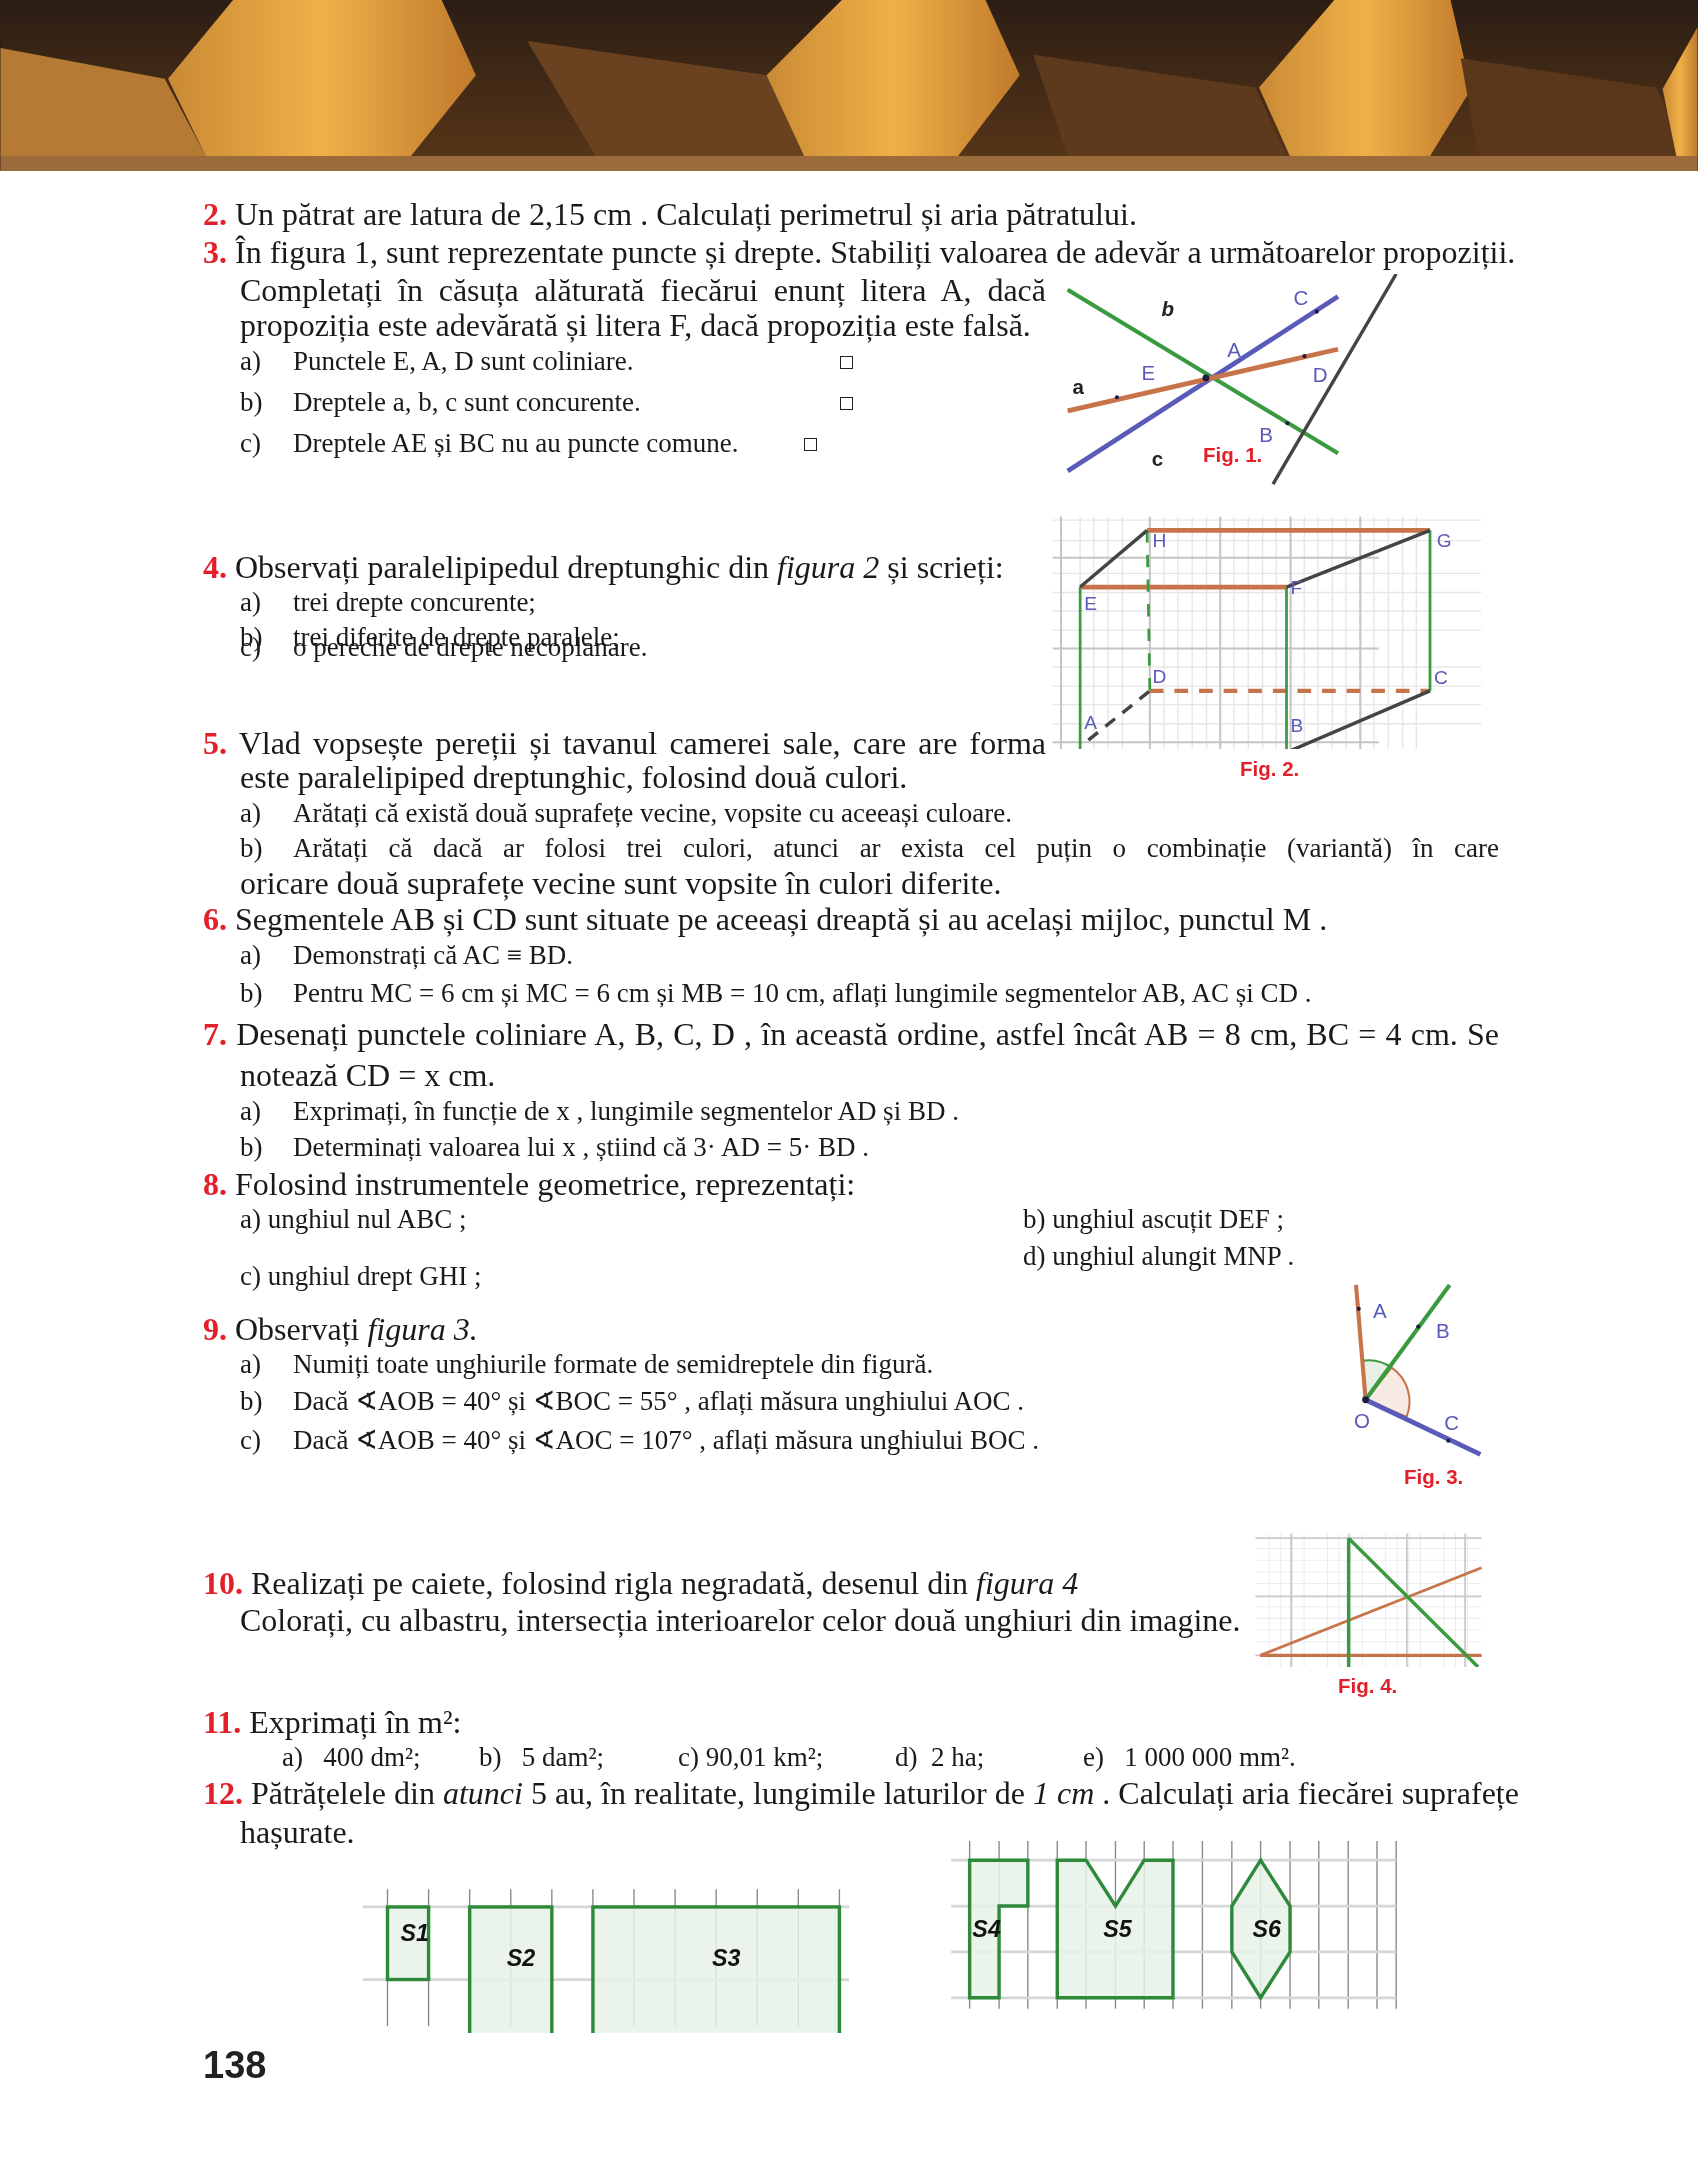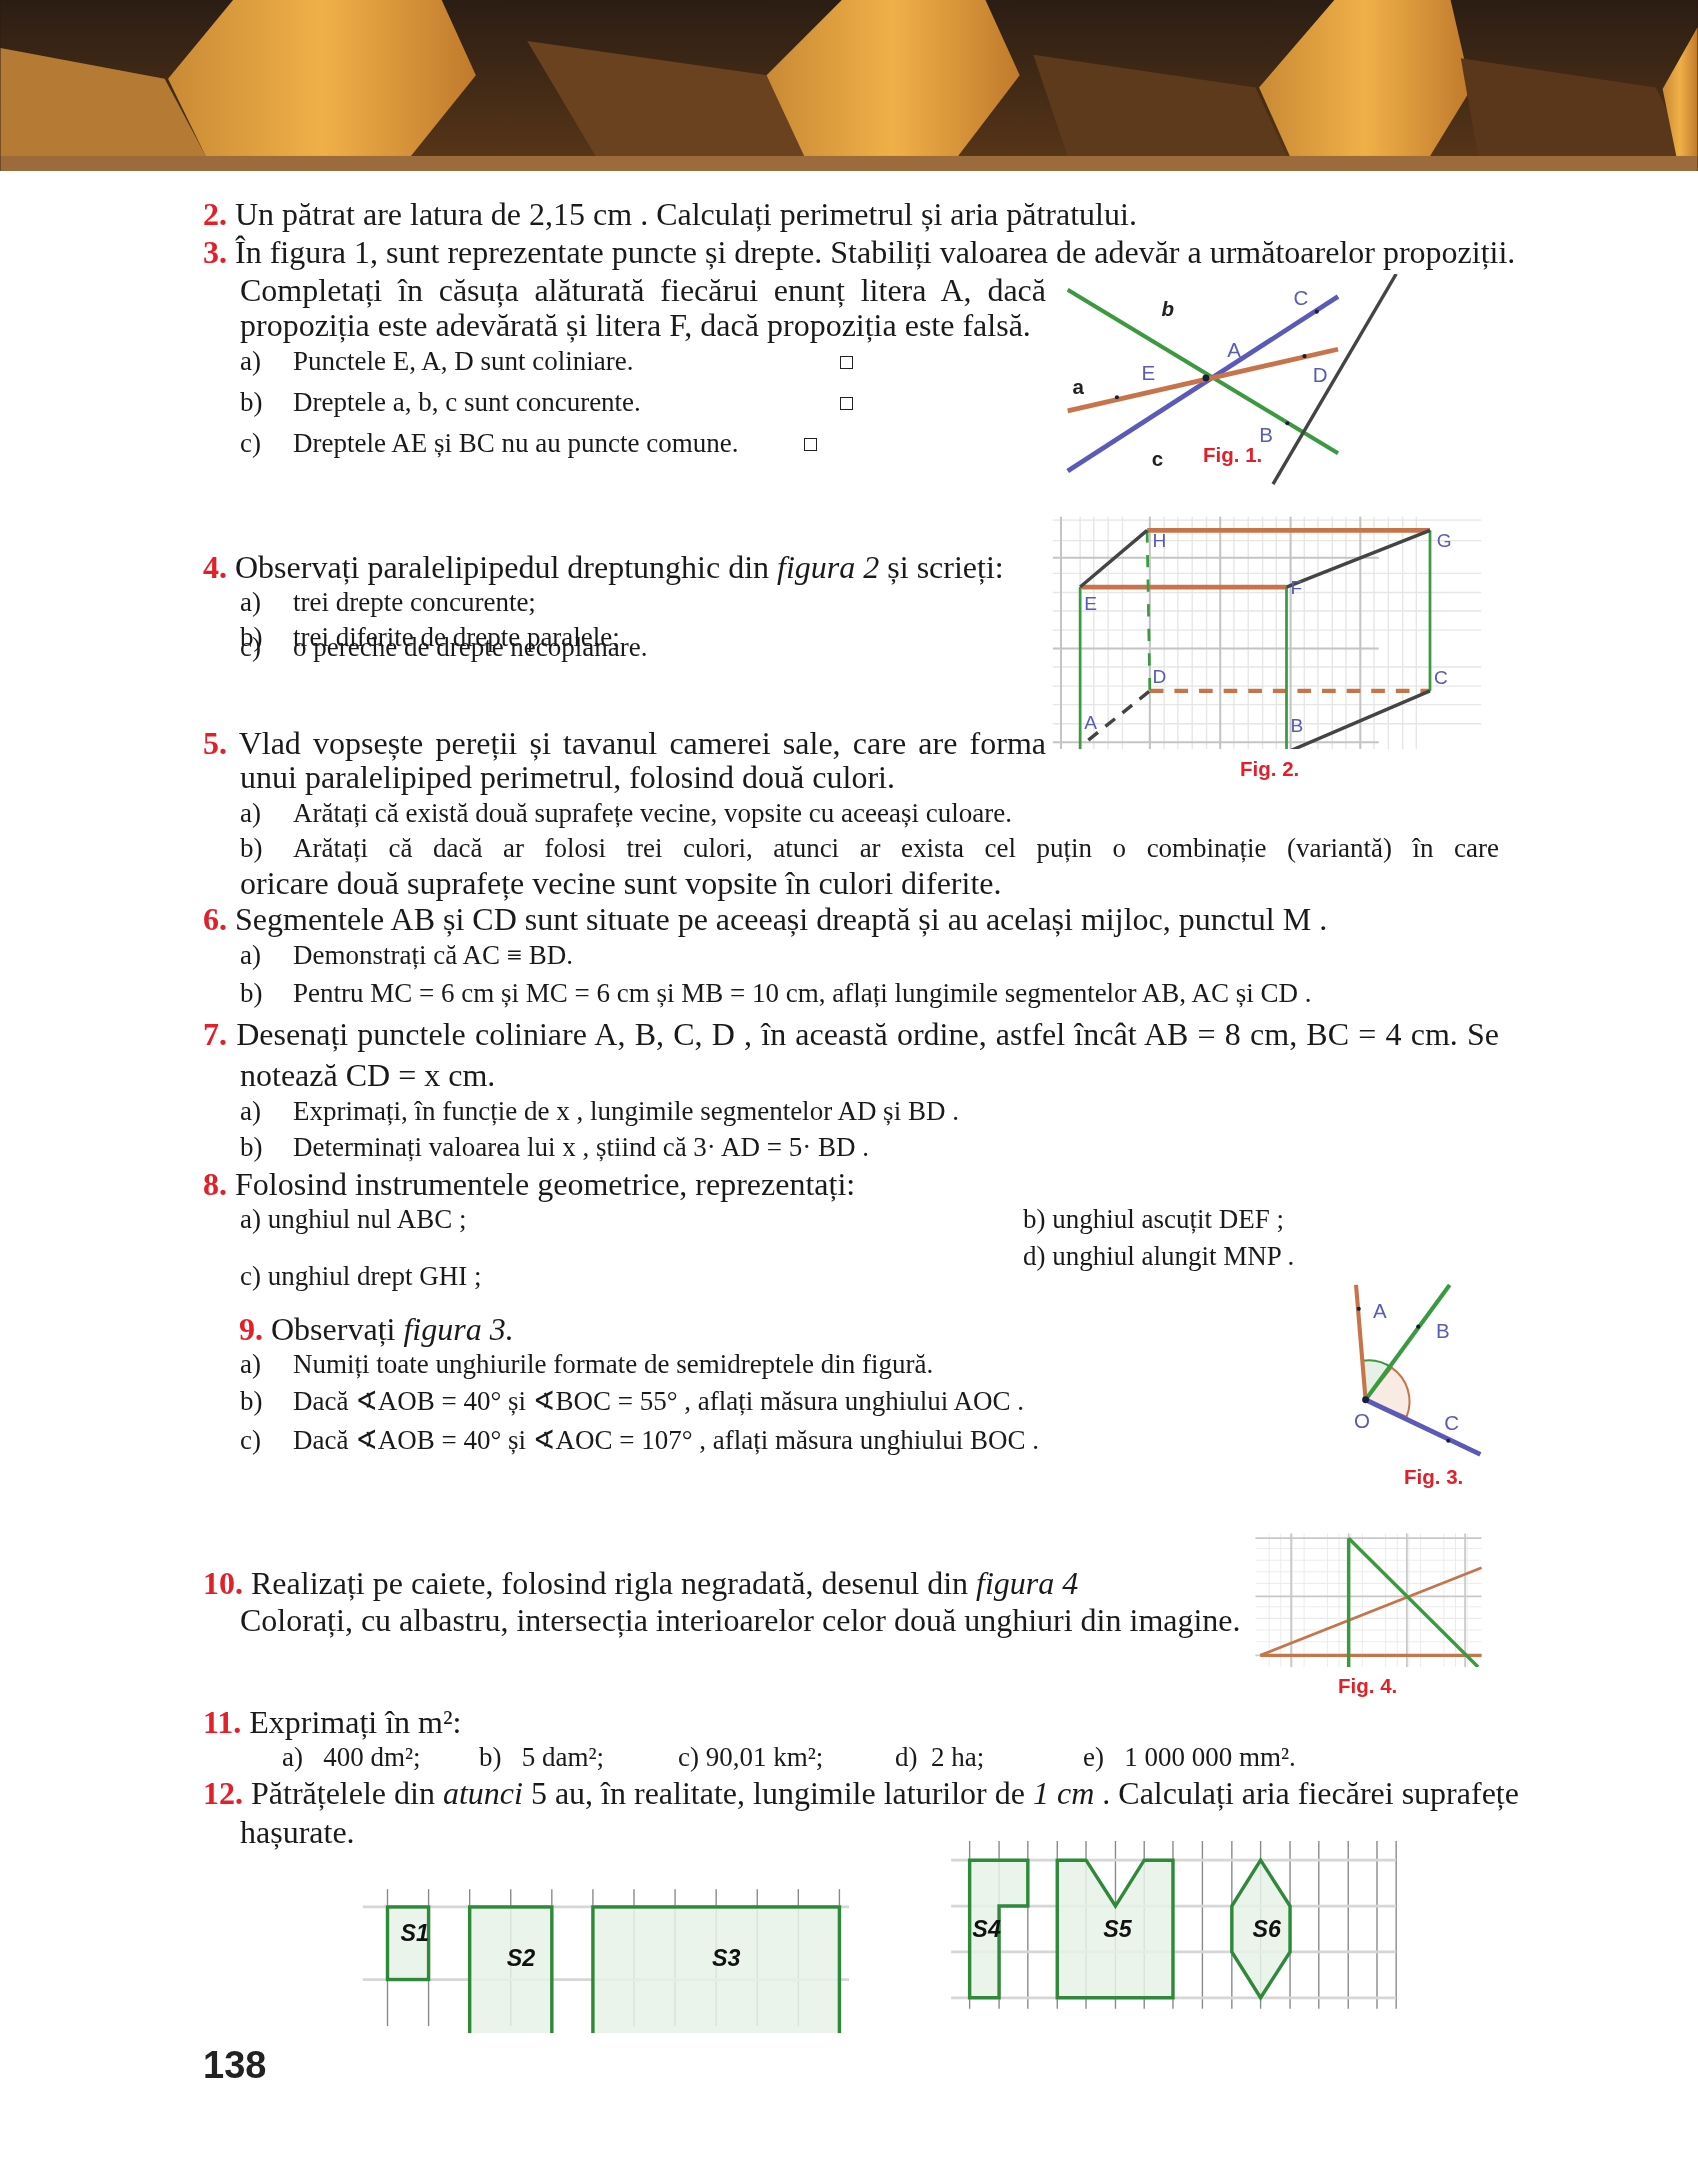--- a/index.html
+++ b/index.html
@@ -172,21 +172,21 @@
       <text x="2100" y="800">G</text>
       <text x="1684" y="800">H</text>
     </g>
   </svg>
 </div>
 <div class="figcap" style="left:1240px;top:757px;">Fig. 2.</div>
 
 <div class="line just" style="left:203px;top:727px;width:843px;">
   <span class="num">5.</span> <span>Vlad vopsește pereții și tavanul camerei sale, care are forma</span>
 </div>
-<div class="line" style="left:240px;top:761px;">unui paralelipiped perimetrul, folosind două culori.</div>
+<div class="line" style="left:240px;top:761px;">este paralelipiped dreptunghic, folosind două culori.</div>
 <div class="sub" style="left:240px;top:797px;"><span class="lbl">a)</span><span>Arătați că există două suprafețe vecine, vopsite cu aceeași culoare.</span></div>
 <div class="sub just" style="left:240px;top:832px;width:1259px;"><span class="lbl">b)</span><span>Arătați că dacă ar folosi trei culori, atunci ar exista cel puțin o combinație (variantă) în care</span></div>
 <div class="line" style="left:240px;top:867px;">oricare două suprafețe vecine sunt vopsite în culori diferite.</div>
 
 <div class="line" style="left:203px;top:903px;">
   <span class="num">6.</span> <span>Segmentele AB  și CD sunt situate pe aceeași dreaptă și au același mijloc, punctul M .</span>
 </div>
 <div class="sub" style="left:240px;top:939px;"><span class="lbl">a)</span><span>Demonstrați că AC ≡ BD.</span></div>
 <div class="sub" style="left:240px;top:977px;"><span class="lbl">b)</span><span>Pentru MC = 6 cm și MC = 6 cm și MB = 10 cm, aflați lungimile segmentelor AB, AC  și CD .</span></div>
 
@@ -198,21 +198,21 @@
 <div class="sub" style="left:240px;top:1131px;"><span class="lbl">b)</span><span>Determinați valoarea lui  x , știind că  3· AD = 5· BD .</span></div>
 
 <div class="line" style="left:203px;top:1168px;text-align:right;">
   <span class="num">8.</span> <span>Folosind instrumentele geometrice, reprezentați:</span>
 </div>
 <div class="sub" style="left:240px;top:1203px;"><span>a)</span> <span>unghiul nul  ABC ;</span></div>
 <div class="sub" style="left:1023px;top:1203px;"><span>b)</span> <span>unghiul ascuțit  DEF ;</span></div>
 <div class="sub" style="left:240px;top:1240px;margin-top:20px;"><span>c)</span> <span>unghiul drept  GHI ;</span></div>
 <div class="sub" style="left:1023px;top:1240px;"><span>d)</span> <span>unghiul alungit  MNP .</span></div>
 
-<div class="line" style="left:203px;top:1313px;margin-left:36px;">
+<div class="line" style="left:203px;top:1313px;">
   <span class="num">9.</span> <span>Observați <i>figura 3.</i></span>
 </div>
 <div class="sub" style="left:240px;top:1348px;"><span class="lbl">a)</span><span>Numiți toate unghiurile formate de semidreptele din figură.</span></div>
 <div class="sub" style="left:240px;top:1385px;"><span class="lbl">b)</span><span>Dacă ∢AOB = 40°  și ∢BOC = 55° , aflați măsura unghiului  AOC .</span></div>
 <div class="sub" style="left:240px;top:1424px;"><span class="lbl">c)</span><span>Dacă ∢AOB = 40°  și ∢AOC = 107° , aflați măsura unghiului  BOC .</span></div>
 
 <div class="fig" style="left:1328px;top:1280px;">
   <svg width="164" height="178" viewBox="1940 1870 240 260">
     <path d="M1995,2045 L1990,1988 A58,58 0 0 1 2033,1998 Z" fill="#e6f0e4" stroke="#3a9a3f" stroke-width="3"></path>
     <path d="M1995,2045 L2033,1998 A60,60 0 0 1 2055,2070 Z" fill="#f8ebe3" stroke="#c8744a" stroke-width="3"></path>

